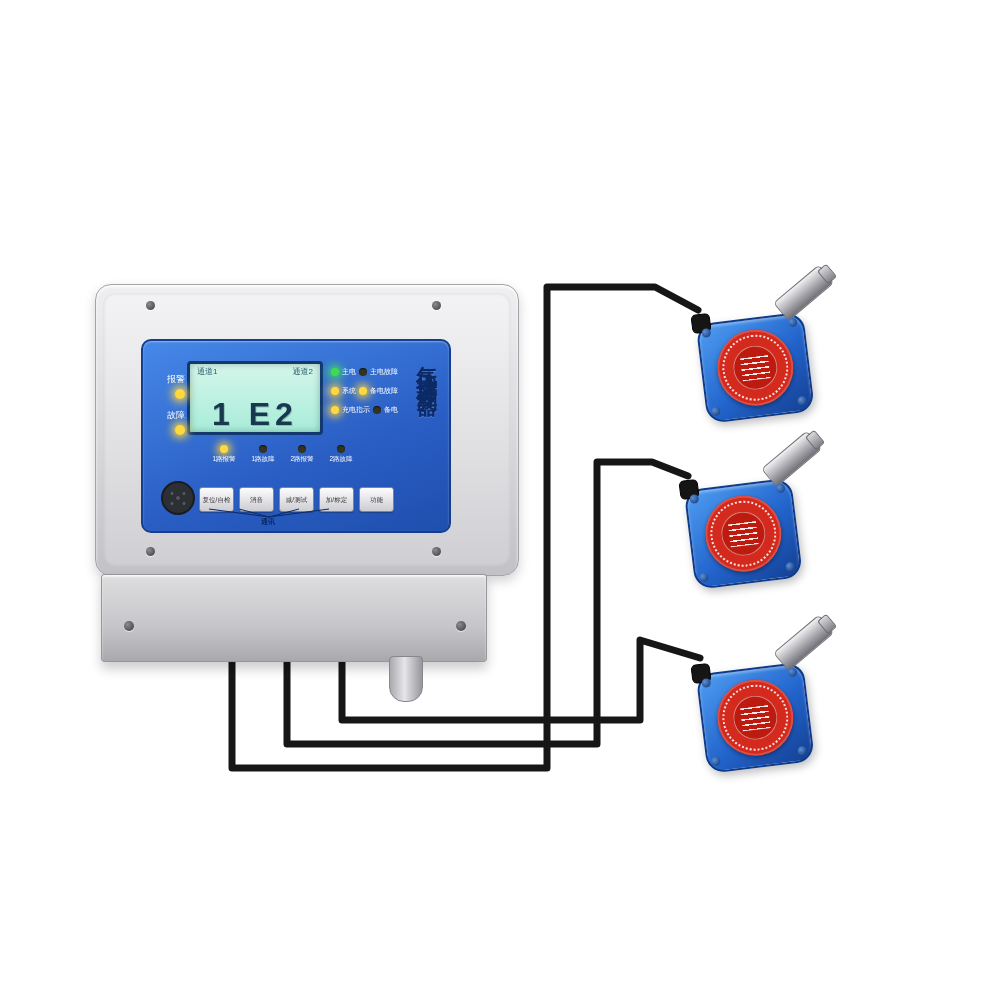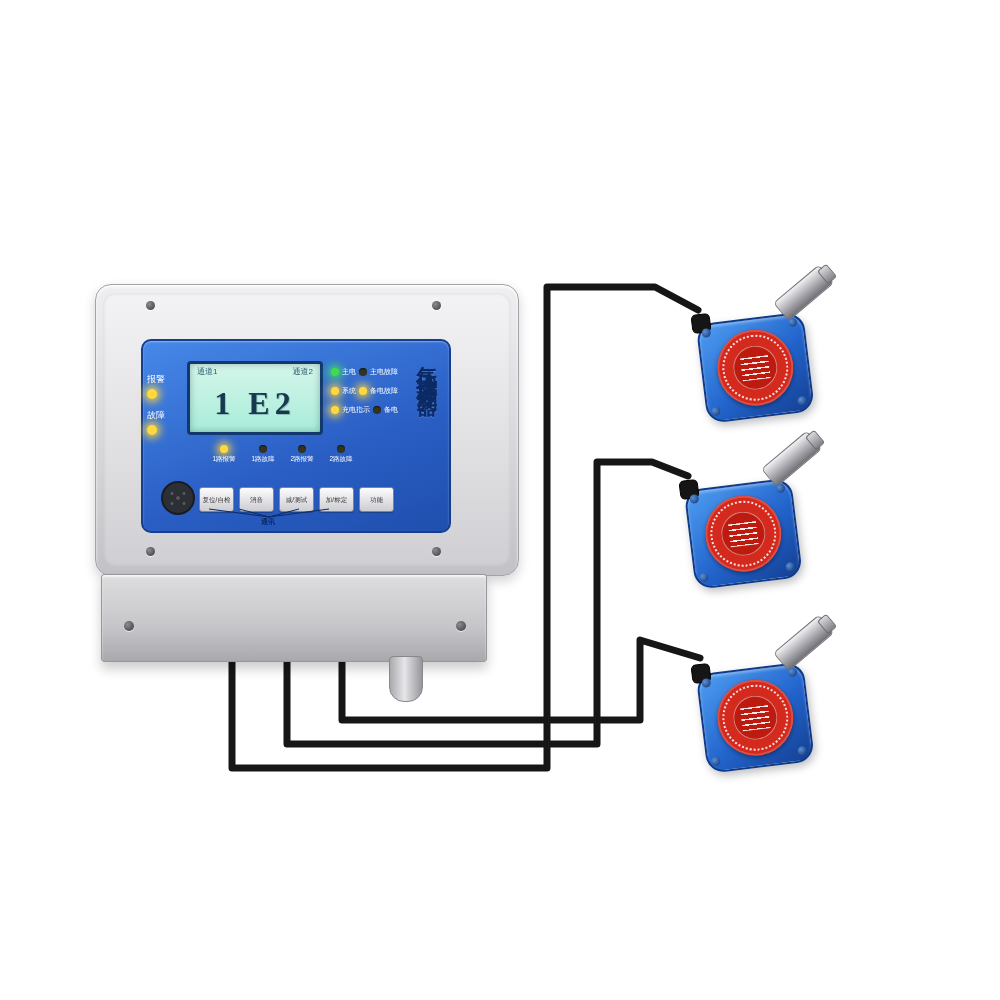--- a/index.html
+++ b/index.html
@@ -30,31 +30,31 @@
 
   .vtitle{position:absolute;right:8px;top:8px;height:172px;writing-mode:vertical-rl;
     font-size:21px;font-weight:700;color:#0b2a66;letter-spacing:5px;
     display:flex;align-items:center;text-shadow:0 1px 0 rgba(255,255,255,.15);}
 
   .lcd{position:absolute;left:44px;top:20px;width:130px;height:68px;border-radius:4px;
     background:linear-gradient(180deg,#d4f6ea 0%,#a8ecd9 100%);
     border:3px solid #12386e;box-shadow:inset 0 0 7px rgba(0,30,40,.3);}
   .lcd .lcd-top{display:flex;justify-content:space-between;padding:2px 7px 0 7px;
     font-size:8px;color:#2a5a6e;}
-  .lcd .lcd-val{margin-top:8px;text-align:center;font-family:Liberation Serif, serif;
+  .lcd .lcd-val{margin-top:19px;text-align:center;font-family:Liberation Sans, sans-serif;
     font-size:32px;font-weight:700;color:#17384f;letter-spacing:5px;text-shadow:1px 1px 0 rgba(23,56,79,.25);}
 
   .led{width:10px;height:10px;border-radius:50%;background:#4a4a22;}
   .led.sm{width:8px;height:8px;}
   .led.yellow{background:#ffd83d;box-shadow:0 0 9px 3px rgba(255,214,60,.95);}
   .led.green{background:#3ddc4f;box-shadow:0 0 8px 3px rgba(70,230,90,.9);}
   .led.off{background:#33331f;box-shadow:inset 0 1px 1px rgba(0,0,0,.6);}
 
   .side-leds{position:absolute;left:4px;top:32px;width:38px;display:flex;flex-direction:column;gap:10px;}
-  .side-led{display:flex;flex-direction:column;align-items:flex-start;gap:3px;}
+  .side-led{display:flex;flex-direction:column;align-items:flex-end;gap:3px;}
   .side-led .lbl{font-size:9px;color:#fff;}
 
   .status{position:absolute;left:188px;top:26px;width:82px;display:flex;flex-direction:column;gap:9px;}
   .status .srow{display:flex;align-items:center;gap:3px;}
   .status .slbl{font-size:7px;color:#fff;white-space:nowrap;}
 
   .chrow{position:absolute;left:66px;top:104px;display:flex;gap:9px;}
   .chitem{display:flex;flex-direction:column;align-items:center;gap:2px;width:30px;}
   .chitem .lbl{font-size:6.5px;color:#fff;white-space:nowrap;}
 

